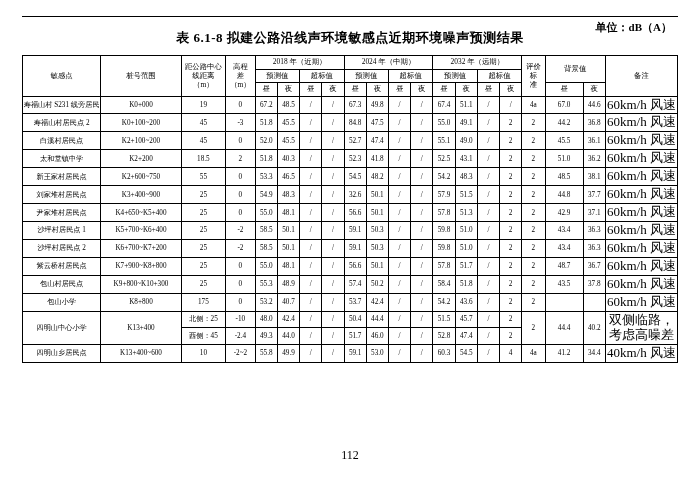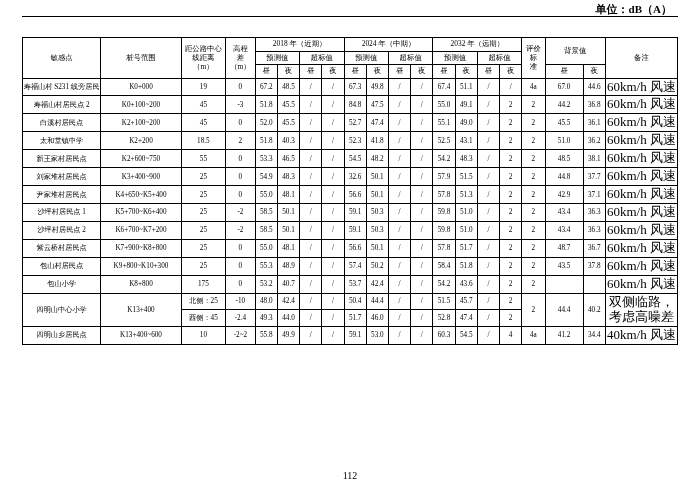--- a/index.html
+++ b/index.html
@@ -86,35 +86,36 @@
   .col-bg { width: 36px; }
   .col-remark { width: 68px; }
 
   .r1h { height: 15px; padding-left: 48px; }
   td.sens { font-size: 7.2px; }
   td.remark { font-size: 13px; }
   .two-line { line-height: 1.25; margin-left: 8px; }
 
   .page-number {
     position: absolute;
-    bottom: 14px;
+    bottom: 32px;
     left: 0;
     width: 700px;
     text-align: center;
-    font-size: 10px;
+    font-size: 12px;
   }
 </style>
 </head>
 <body>
 
 <div class="page">
 
   <div class="header-rule"></div>
 
   <div class="title-row">
+    <div class="title-main">表 6.1-8  拟建公路沿线声环境敏感点近期环境噪声预测结果</div>
     <div class="title-unit">单位：dB（A）</div>
   </div>
 
   <table class="noise">
     <colgroup>
       <col class="col-sens">
         <col class="col-stake">
         <col class="col-dist">
         <col class="col-elev">
       <col class="small-num">

